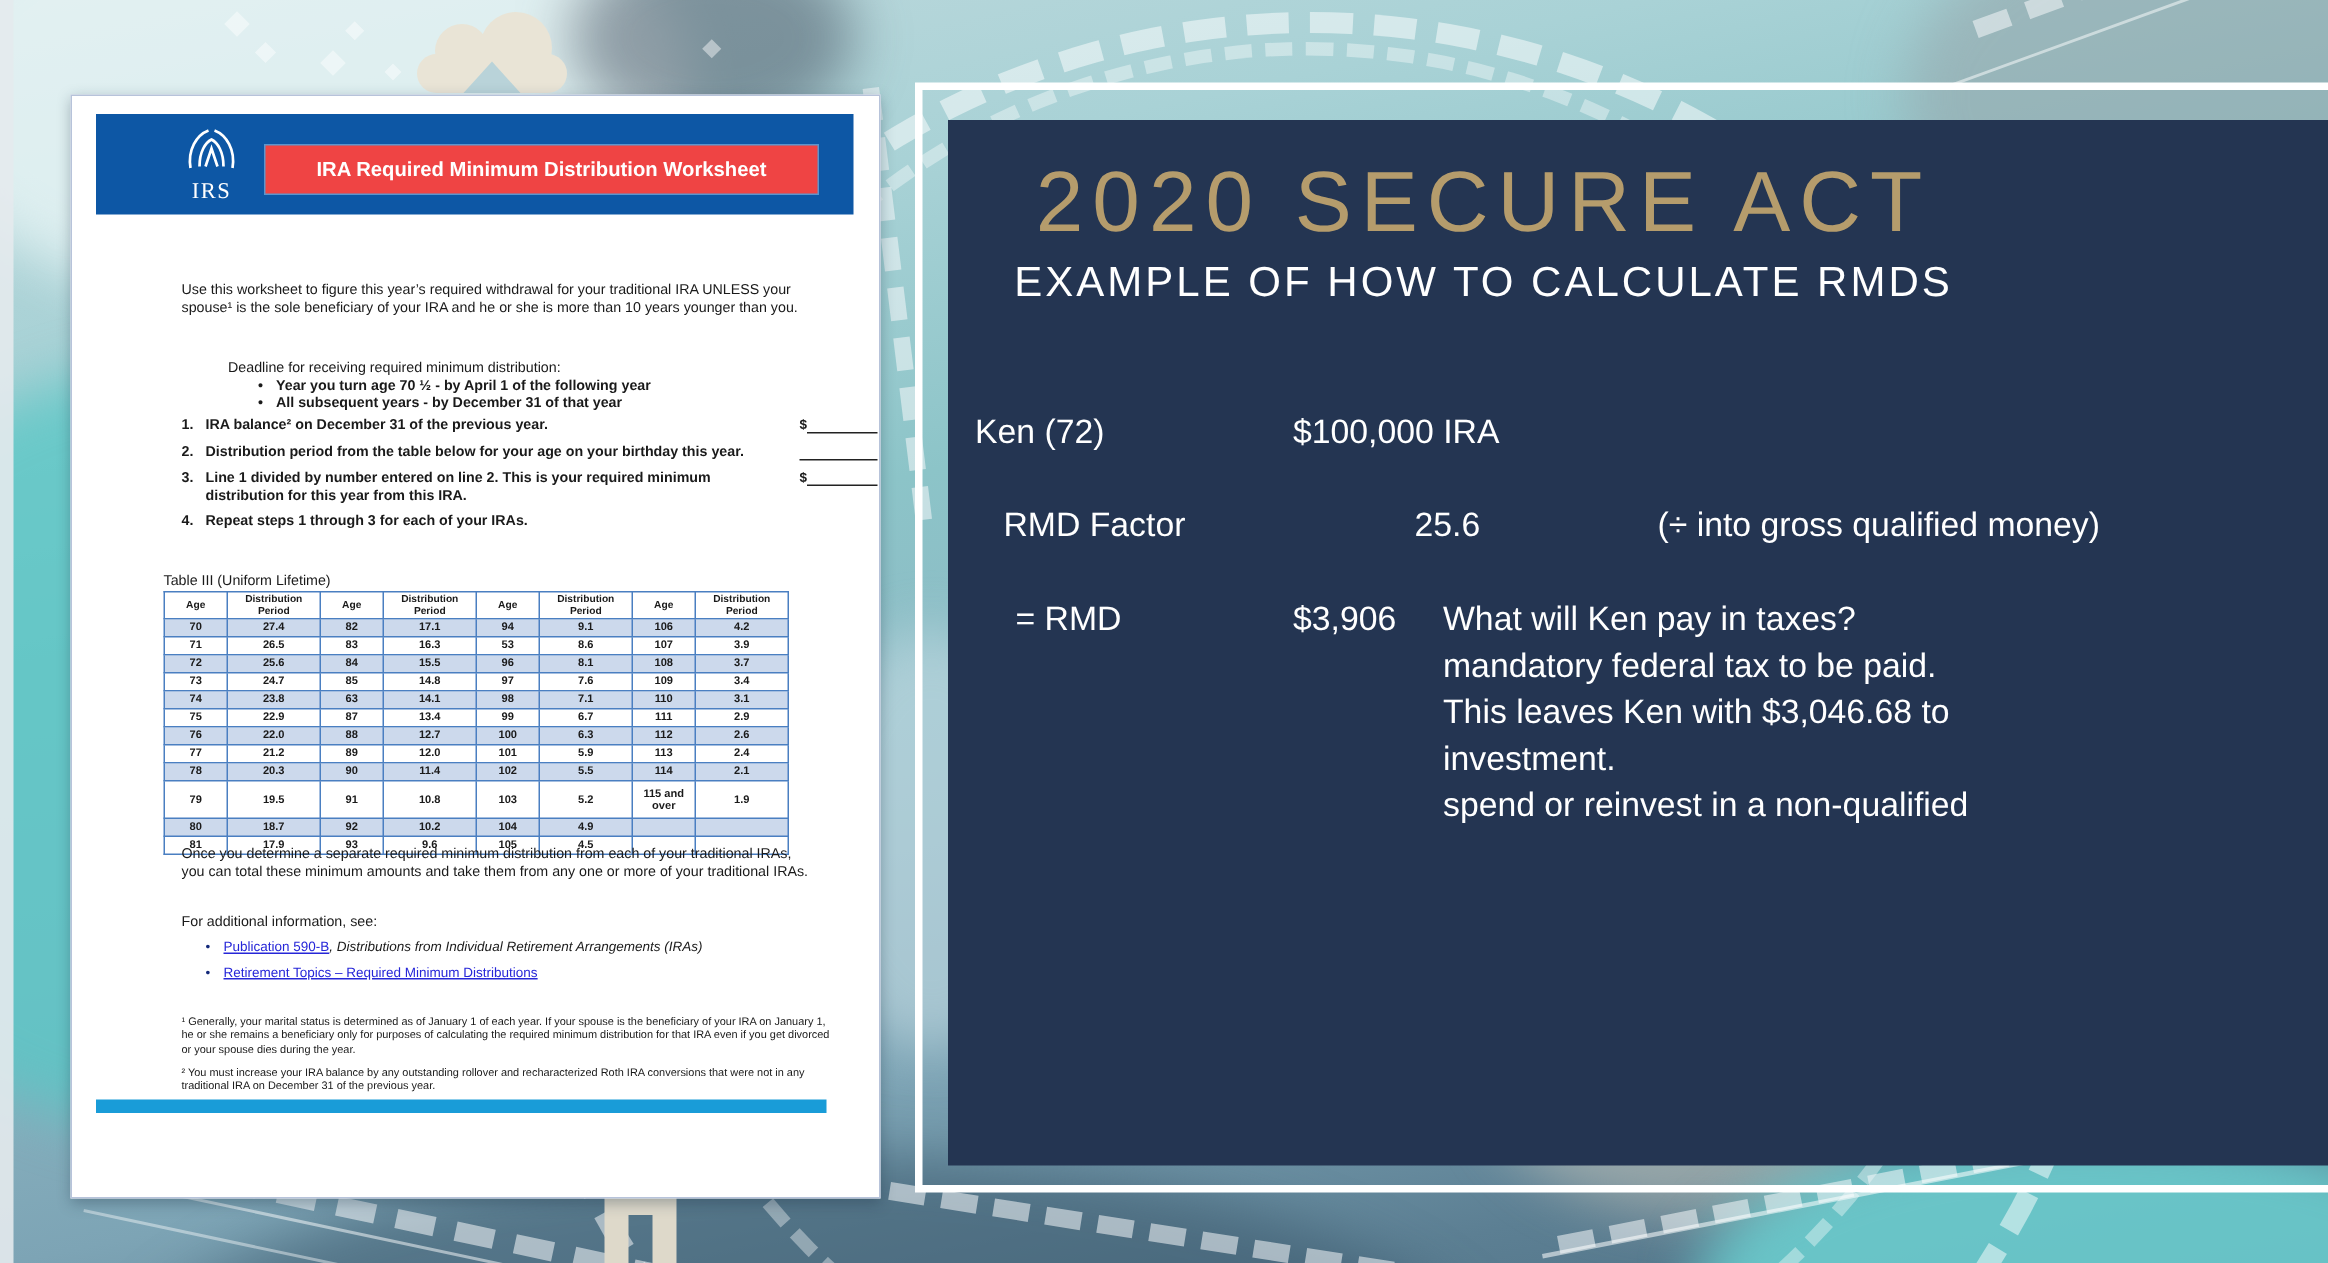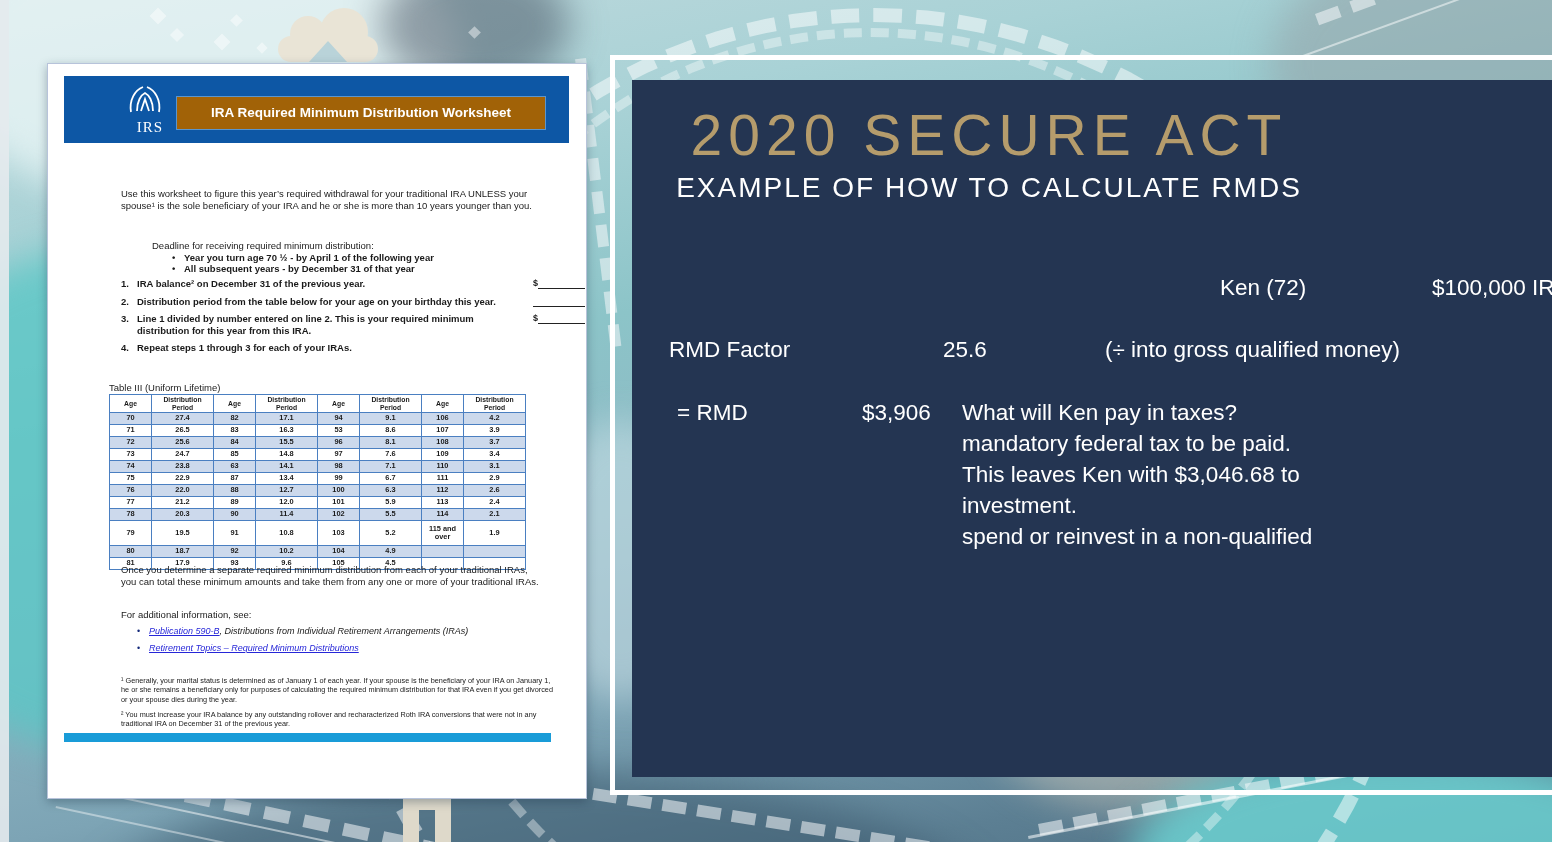--- a/index.html
+++ b/index.html
@@ -41,23 +41,23 @@
     border-left:19px solid transparent;border-right:19px solid transparent;border-bottom:21px solid #b9d3d9;}
   .house{left:395px;top:772px;width:64px;height:70px;}
   
   .edge-strip{position:absolute;left:0;top:0;width:9px;height:842px;background:rgba(228,234,237,.9);z-index:2;}
   
   .page{position:absolute;left:47px;top:63px;width:538px;height:734px;background:#fff;
         border:1px solid #b7c3da;box-shadow:0 3px 9px rgba(25,45,65,.35);z-index:2;
         color:#1a1a1a;font-size:9.5px;line-height:11.5px;}
   .page section,.page header{position:absolute;}
   .irs-band{left:16px;top:12px;width:505px;height:67px;background:#0d57a5;}
-  .irs-logo{position:absolute;left:55px;top:7px;width:44px;height:54px;color:#fff;text-align:right;}
+  .irs-logo{position:absolute;left:55px;top:7px;width:44px;height:54px;color:#fff;text-align:center;}
   .irs-logo .irs-txt{font-family:"Liberation Serif",serif;font-size:15px;letter-spacing:1px;line-height:14px;}
-  .title-box{position:absolute;left:112px;top:20px;width:368px;height:32px;background:#a16207;
+  .title-box{position:absolute;left:112px;top:20px;width:368px;height:32px;background:#ef4444;
              border:1px solid #5a95cd;display:flex;align-items:center;justify-content:center;}
   .title-box span{color:#fff;font-weight:bold;font-size:13.5px;}
   .intro{left:73px;top:124px;width:412px;}
   .deadline{left:73px;top:176px;width:430px;margin-left:31px;}
   .blt{position:relative;padding-left:14px;font-weight:bold;margin-left:18px;}
   .blt::before{content:"•";position:absolute;left:2px;}
   .steps{left:73px;top:214px;width:464px;}
   .step{position:relative;margin-bottom:6px;font-weight:bold;padding-left:16px;width:380px;}
   .step .num{position:absolute;left:0;}
   .amt{position:absolute;left:412px;top:1px;width:52px;display:flex;}
@@ -71,35 +71,35 @@
   table.uniform td{font-size:7.4px;line-height:8.2px;font-weight:bold;height:11px;}
   table.uniform tr.shade td{background:#ccd9ec;}
   table.uniform tr.tall td{height:24px;}
   table.uniform th:nth-child(odd),table.uniform td:nth-child(odd){width:41px;}
   table.uniform th:nth-child(even),table.uniform td:nth-child(even){width:61px;}
   .outro{left:73px;top:500px;width:422px;}
   .addl{left:73px;top:545px;}
   .info-list{left:88px;top:562px;width:430px;font-size:9px;}
   .info-item{position:relative;padding-left:13px;margin-bottom:5px;}
   .info-item::before{content:"•";position:absolute;left:1px;color:#13297a;}
-  .lnk{color:#2626d8;text-decoration:underline;font-style:italic;}
+  .lnk{color:#2626d8;text-decoration:underline;}
   .sfx{font-style:italic;color:#1a1a1a;}
   .fnotes{left:73px;top:612px;width:432px;font-size:7.3px;line-height:9.3px;}
   .fnote{margin-bottom:6px;}
   .cyan-bar{position:absolute;left:16px;top:669px;width:487px;height:9px;background:#199cd8;}
   
   .frame{position:absolute;left:610px;top:55px;width:960px;height:730px;border:5px solid #fff;z-index:3;}
   .panel{position:absolute;left:632px;top:80px;width:930px;height:697px;background:#243552;z-index:4;color:#fff;}
   .p-title{position:absolute;left:24px;top:22px;width:666px;text-align:center;
            font-size:57px;font-weight:100;letter-spacing:6px;color:#b59c6c;white-space:nowrap;}
   .p-sub{position:absolute;left:24px;top:92px;width:666px;text-align:center;
          font-size:28px;font-weight:500;letter-spacing:2px;color:#fff;white-space:nowrap;}
   .fact{position:absolute;left:18px;right:30px;display:flex;align-items:flex-start;
         font-size:22.5px;line-height:31px;}
-  .f1{top:192px;justify-content:flex-end;} .f2{top:254px;margin-left:19px;} .f3{top:317px;}
+  .f1{top:192px;} .f2{top:254px;margin-left:19px;} .f3{top:317px;}
   .f-label{width:212px;flex:none;}
   .f3 .f-label{padding-left:27px;box-sizing:border-box;}
   .f-value{width:100px;flex:none;white-space:nowrap;}
   .f2 .f-value{padding-left:62px;width:100px;overflow:visible;}
   .f-note{white-space:nowrap;padding-left:62px;}
   .tax{max-width:430px;}
 </style>
 </head>
 <body>
 

